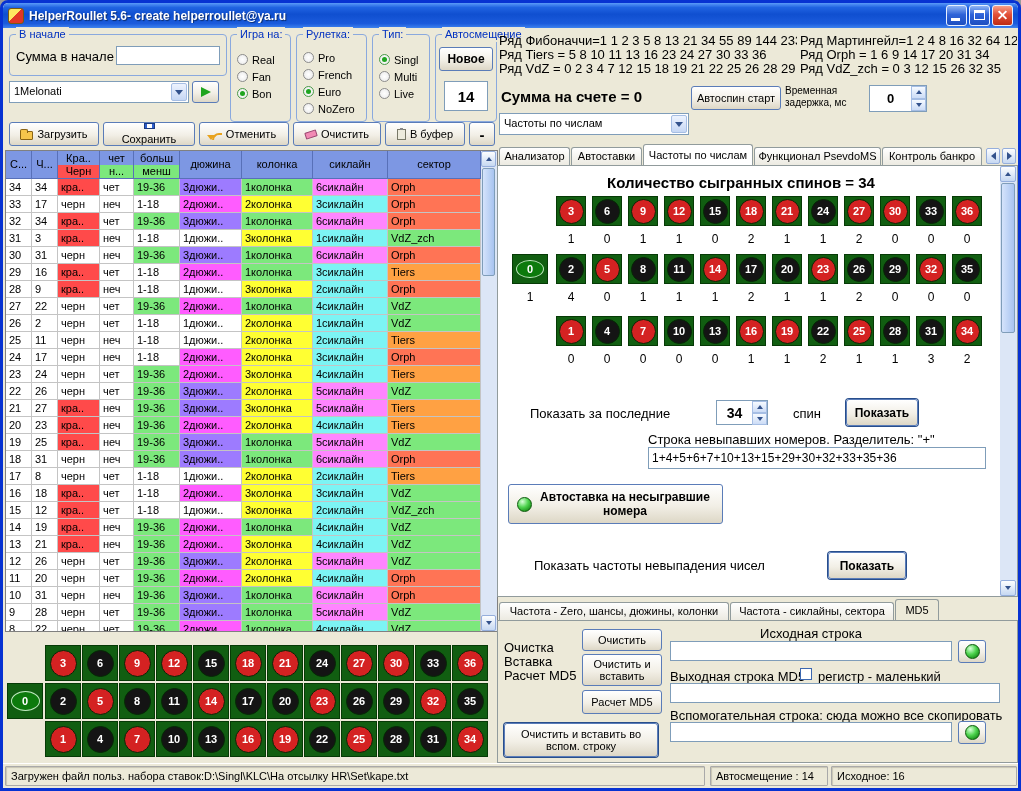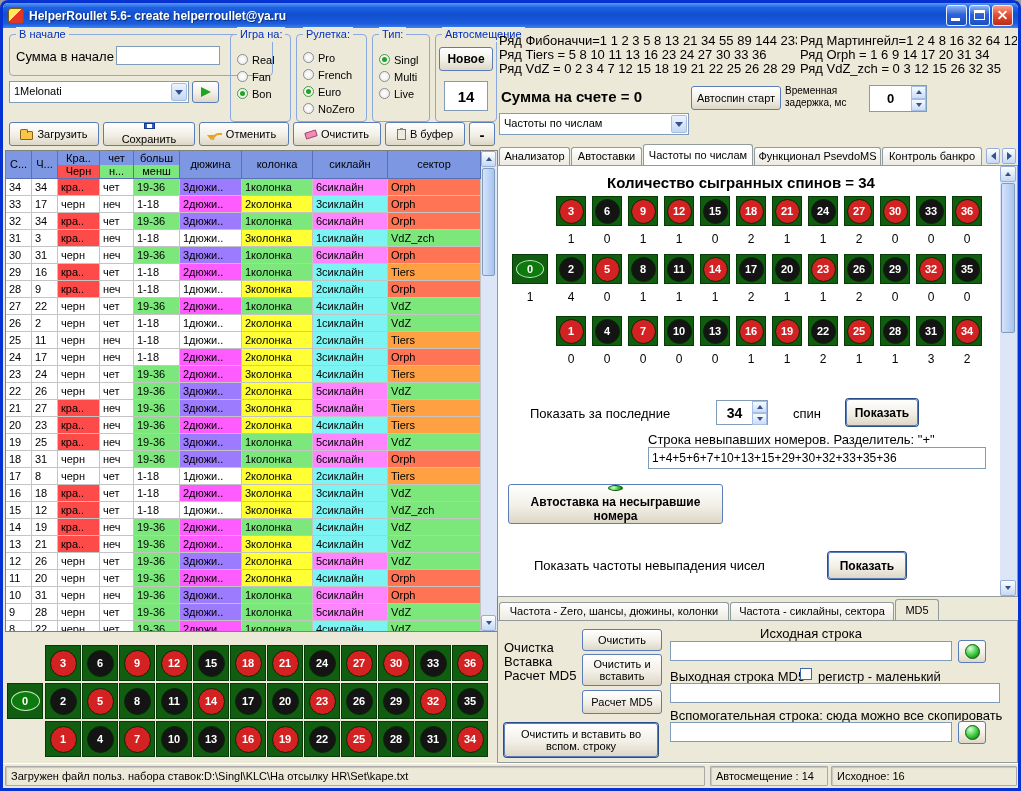--- a/index.html
+++ b/index.html
@@ -150,21 +150,21 @@
       </div>
     <div class="tb-btn tb-max">
         <span class="maxbox"></span>
       </div>
     <div class="tb-btn tb-close">
         <span class="xbar1"></span>
         <span class="xbar2"></span>
       </div>
   </div>
 
-  <div class="grp" style="left:6px;top:31px;width:264px;height:42px;">
+  <div class="grp" style="left:6px;top:31px;width:218px;height:42px;">
     <div class="cap">В начале</div>
     <div class="lbl" style="left:6px;top:14px;">Сумма в начале игры</div>
     <input class="inp" style="left: 106px; top: 11px; width: 104px; height: 19px;">
   </div>
   <div class="combo" style="left:6px;top:78px;width:180px;height:22px;">
     <div class="ctext">1Melonati</div>
     <div class="cbtn">
         <div class="tri-d"></div>
       </div>
   </div>
@@ -1000,21 +1000,21 @@
             <div class="tri-d2"></div>
           </div>
       </div>
     </div>
     <div class="lbl" style="left:295px;top:240px;font-size:13px;">спин</div>
     <div class="btn bold" style="left:348px;top:233px;width:72px;height:27px;font-size:12px;box-shadow:0 0 0 1px #284E8C;">Показать</div>
 
     <div class="lbl" style="left:150px;top:266px;">Строка невыпавших номеров. Разделитель: "+"</div>
     <input class="inp" style="left: 150px; top: 281px; width: 338px; height: 22px; font-size: 12px;" value="1+4+5+6+7+10+13+15+29+30+32+33+35+36">
 
-    <div class="btn bold" style="left:10px;top:318px;width:215px;height:40px;font-size:12px;white-space:normal;padding:0 8px;justify-content:flex-start;text-align:left;flex-direction:column;">
+    <div class="btn bold" style="left:10px;top:318px;width:215px;height:40px;font-size:12px;white-space:normal;padding:0 8px;justify-content:flex-start;text-align:left;">
       <span class="ball"></span>
       <span style="flex:1;text-align:center;">Автоставка на несыгравшие номера</span>
     </div>
 
     <div class="lbl" style="left:36px;top:392px;font-size:13px;">Показать частоты невыпадения чисел</div>
     <div class="btn bold" style="left:330px;top:386px;width:78px;height:27px;font-size:12px;box-shadow:0 0 0 1px #284E8C;">Показать</div>
 
     <div class="vscroll" style="width:17px;">
       <div class="varr" style="top:0;width:16px;">
           <div class="tri-u2"></div>

